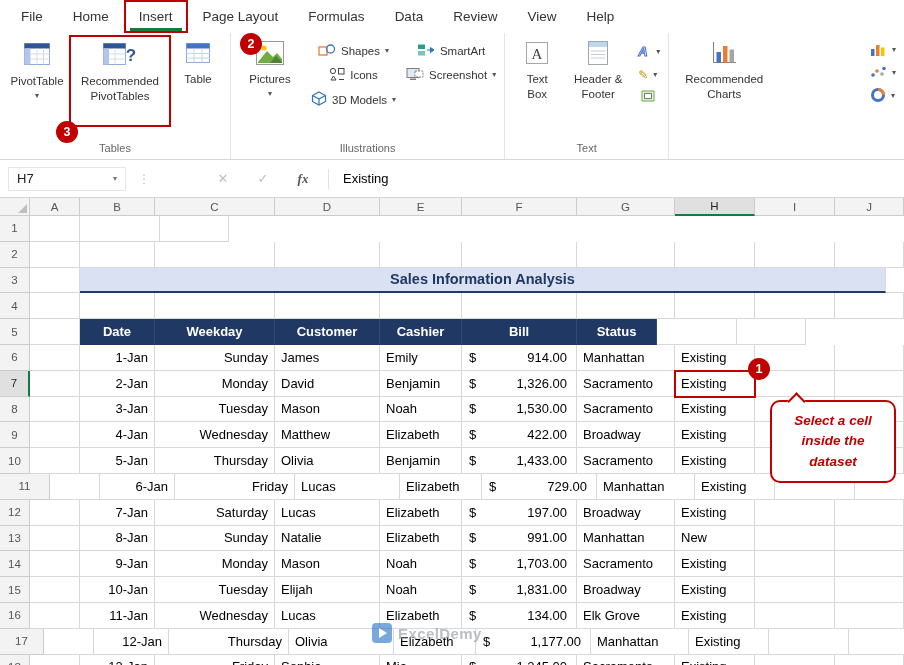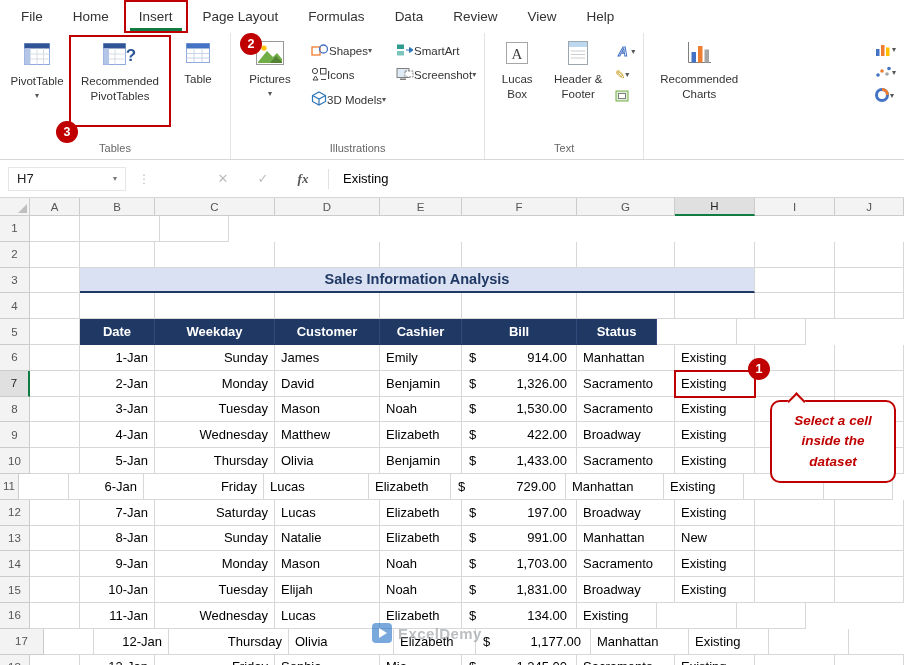--- a/index.html
+++ b/index.html
@@ -17,21 +17,21 @@
   .ribbon{height:127px;flex:0 0 127px;display:flex;align-items:stretch;background:#fff;border-bottom:1px solid #D8D6D4;position:relative;}
   .rgroup{display:flex;flex-direction:column;padding:2px 8px 0 8px;border-right:1px solid #E4E4E4;}
   .rgroup:last-child{border-right:none;flex:1;}
   .rbtns{display:flex;align-items:flex-start;gap:3px;flex:1;}
   .rgroup-label{margin-top:auto;text-align:center;font-size:11px;color:#666;padding:3px 0 5px;}
   .big-btn{display:flex;flex-direction:column;align-items:center;gap:3px;padding:5px 2px 2px;
            font-size:11.5px;color:#333;text-align:center;line-height:1.25;min-height:84px;justify-content:flex-start;}
   .annotated{border:2px solid #C00000;padding:3px 0 0;min-height:92px;}
   .bcaret{font-size:8px;color:#555;line-height:1;}
   .small-col{display:flex;flex-direction:column;gap:8px;padding-top:8px;}
-  .small-btn{display:flex;align-items:center;font-size:11.5px;color:#333;white-space:nowrap;}
+  .small-btn{display:flex;align-items:center;gap:5px;font-size:11.5px;color:#333;white-space:nowrap;justify-content:center;}
   .charts-extra{margin-left:auto;padding-top:6px;display:flex;flex-direction:column;gap:6px;}
 
   
   .fbar{height:38px;flex:0 0 38px;display:flex;align-items:center;background:#fff;border-bottom:1px solid #D8D6D4;}
   .namebox{width:118px;height:24px;margin-left:8px;display:flex;align-items:center;justify-content:space-between;
            padding:0 8px;font-size:13px;color:#222;border:1px solid #E6E6E6;}
   .nb-caret{color:#777;font-size:8px;}
   .fgrip{color:#BDBDBD;margin:0 6px 0 12px;font-size:12px;letter-spacing:-2px;}
   .fbtn{width:26px;text-align:center;color:#BDBDBD;font-size:13px;margin-left:14px;}
   .fbtn.first{margin-left:56px;}
@@ -208,21 +208,21 @@
 
   <div class="rgroup">
     <div class="rbtns" style="gap:8px">
       <div class="big-btn" style="width:48px">
         <span>
           <svg width="26" height="26" viewBox="0 0 26 26">
               <rect x="2.5" y="2.5" width="21" height="21" fill="#fff" stroke="#A6A6A6"></rect>
               <text x="13" y="18.5" text-anchor="middle" font-size="15" font-family="Liberation Serif" fill="#404040">A</text>
             </svg>
         </span>
-        <span>Lucas Box</span>
+        <span>Text Box</span>
       </div>
       <div class="big-btn" style="width:58px">
         <span>
           <svg width="26" height="26" viewBox="0 0 26 26">
               <rect x="3.5" y="1.5" width="19" height="23" fill="#fff" stroke="#9DA7B0"></rect>
               <rect x="4" y="2" width="18" height="5" fill="#BDD7EE"></rect>
               <line x1="6" y1="11" x2="20" y2="11" stroke="#C9CDD1"></line>
               <line x1="6" y1="14.5" x2="20" y2="14.5" stroke="#C9CDD1"></line>
               <line x1="6" y1="18" x2="20" y2="18" stroke="#C9CDD1"></line>
             </svg>
@@ -338,21 +338,21 @@
       <div class="cell" style="width: 82px;"></div>
       <div class="cell" style="width: 115px;"></div>
       <div class="cell" style="width: 98px;"></div>
       <div class="cell" style="width: 80px;"></div>
       <div class="cell" style="width: 80px;"></div>
       <div class="cell" style="width: 69px;"></div>
     </div>
     <div class="srow">
       <div class="hcell rowhead" style="width: 30px;">3</div>
       <div class="cell" style="width: 50px;"></div>
-      <div class="cell titlecell t-sec" style="width: 675px;">Sales Information Analysis</div>
+      <div class="cell titlecell t-sec" style="width: 806px;">Sales Information Analysis</div>
       <div class="cell" style="width: 80px;"></div>
       <div class="cell" style="width: 69px;"></div>
     </div>
     <div class="srow">
       <div class="hcell rowhead" style="width: 30px;">4</div>
       <div class="cell" style="width: 50px;"></div>
       <div class="cell" style="width: 75px;"></div>
       <div class="cell" style="width: 120px;"></div>
       <div class="cell" style="width: 105px;"></div>
       <div class="cell" style="width: 82px;"></div>
@@ -448,21 +448,21 @@
       <div class="cell bill" style="width: 115px;">
         <div class="cur">$</div>
         <div class="amt">1,433.00</div>
       </div>
       <div class="cell" style="width: 98px;">Sacramento</div>
       <div class="cell" style="width: 80px;">Existing</div>
       <div class="cell" style="width: 80px;"></div>
       <div class="cell" style="width: 69px;"></div>
     </div>
     <div class="srow">
-      <div class="hcell rowhead" style="width: 19px;">11</div>
+      <div class="hcell rowhead" style="width: 50px;">11</div>
       <div class="cell" style="width: 50px;"></div>
       <div class="cell alignr" style="width: 75px;">6-Jan</div>
       <div class="cell alignr" style="width: 120px;">Friday</div>
       <div class="cell" style="width: 105px;">Lucas</div>
       <div class="cell" style="width: 82px;">Elizabeth</div>
       <div class="cell bill" style="width: 115px;">
         <div class="cur">$</div>
         <div class="amt">729.00</div>
       </div>
       <div class="cell" style="width: 98px;">Manhattan</div>
@@ -538,20 +538,21 @@
       <div class="hcell rowhead" style="width: 30px;">16</div>
       <div class="cell" style="width: 50px;"></div>
       <div class="cell alignr" style="width: 75px;">11-Jan</div>
       <div class="cell alignr" style="width: 120px;">Wednesday</div>
       <div class="cell" style="width: 105px;">Lucas</div>
       <div class="cell" style="width: 82px;">Elizabeth</div>
       <div class="cell bill" style="width: 115px;">
         <div class="cur">$</div>
         <div class="amt">134.00</div>
       </div>
+      <div class="cell" style="width: 98px;">Elk Grove</div>
       <div class="cell" style="width: 80px;">Existing</div>
       <div class="cell" style="width: 80px;"></div>
       <div class="cell" style="width: 69px;"></div>
     </div>
     <div class="srow">
       <div class="hcell rowhead" style="width: 44px;">17</div>
       <div class="cell" style="width: 50px;"></div>
       <div class="cell alignr" style="width: 75px;">12-Jan</div>
       <div class="cell alignr" style="width: 120px;">Thursday</div>
       <div class="cell" style="width: 105px;">Olivia</div>

